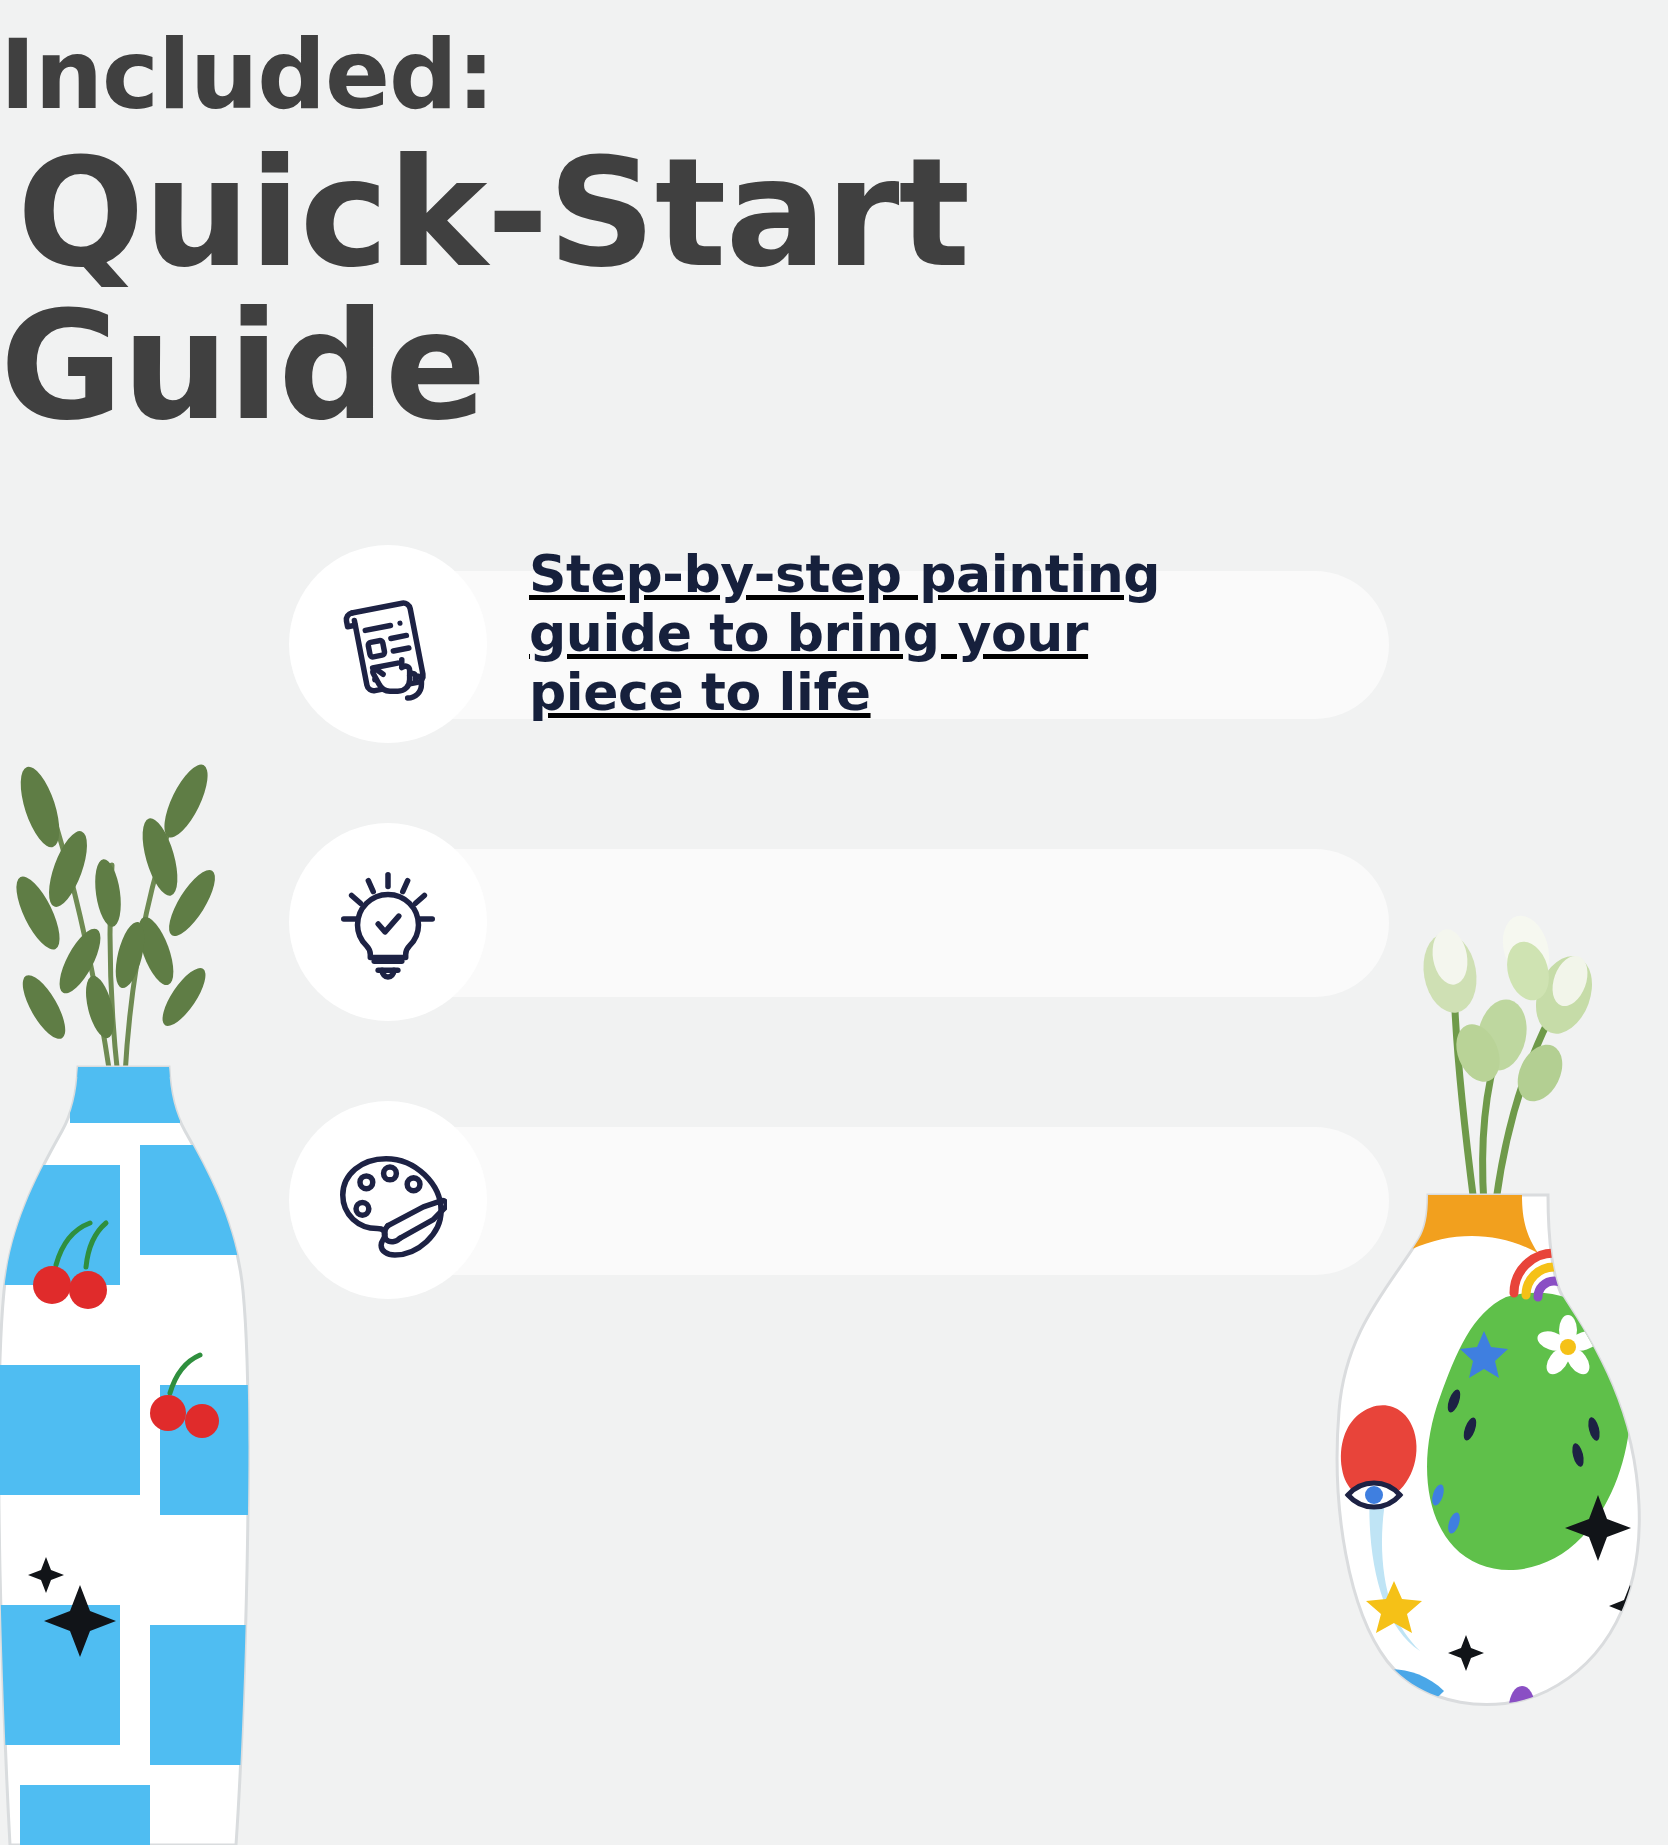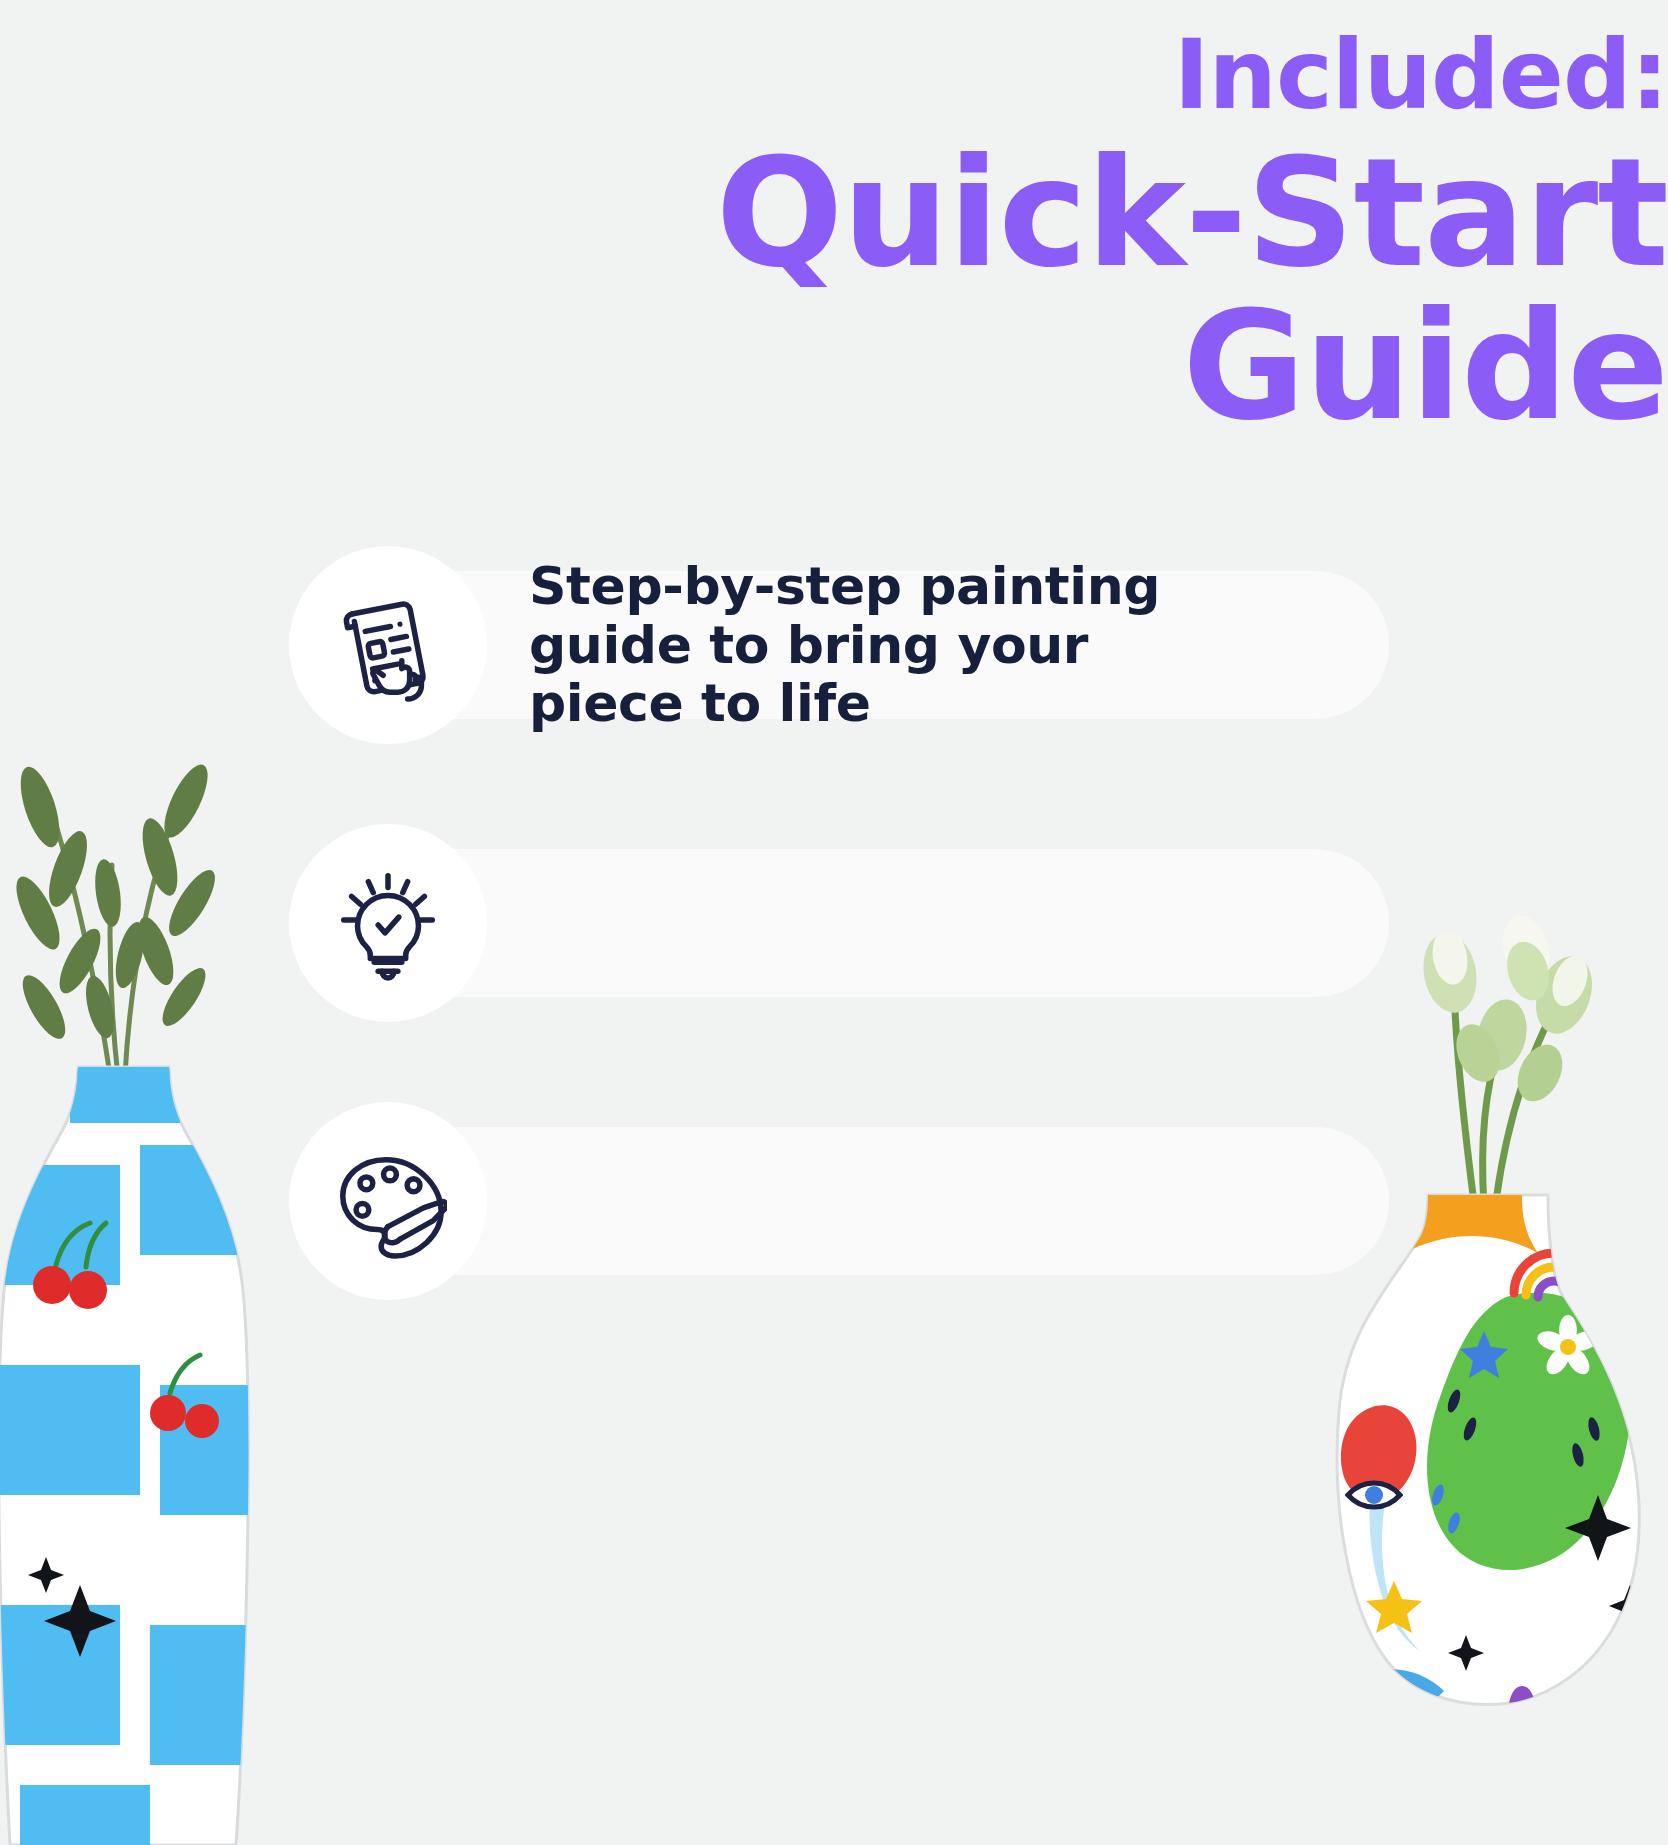--- a/index.html
+++ b/index.html
@@ -7,37 +7,37 @@
     width:1668px;height:1845px;
     background:#f1f2f2;
     font-family:"DejaVu Sans", sans-serif;
     overflow:hidden;position:relative;
   }
   #stage{position:absolute;inset:0;}
 
   
   .heading{
     position:absolute;left:0;right:0;top:28px;
-    text-align:right;color:#8b5cf6;
+    text-align:left;color:#404040;
     font-family:"DejaVu Sans", sans-serif;
     font-weight:bold;line-height:.98;
     letter-spacing:-1px;
     z-index:6;
   }
   .heading .l1{display:block;font-size:96px;}
   .heading .l2{display:block;font-size:150px;margin-top:18px;margin-left:17px;}
   .heading .l3{display:block;font-size:150px;margin-top:6px;}
 
   
   .cards{position:absolute;left:0;top:545px;width:100%;z-index:5;}
   .card{
     position:relative;
     height:200px;
     margin:0 4px 78px 0;
-    display:flex;align-items:center;
+    display:flex;text-decoration:underline;
   }
   .pill{
     position:absolute;
     left:330px;right:275px;top:26px;bottom:26px;
     background:#fafafa;
     border-radius:999px;
   }
   .badge{
     position:relative;z-index:2;
     margin-left:289px;

